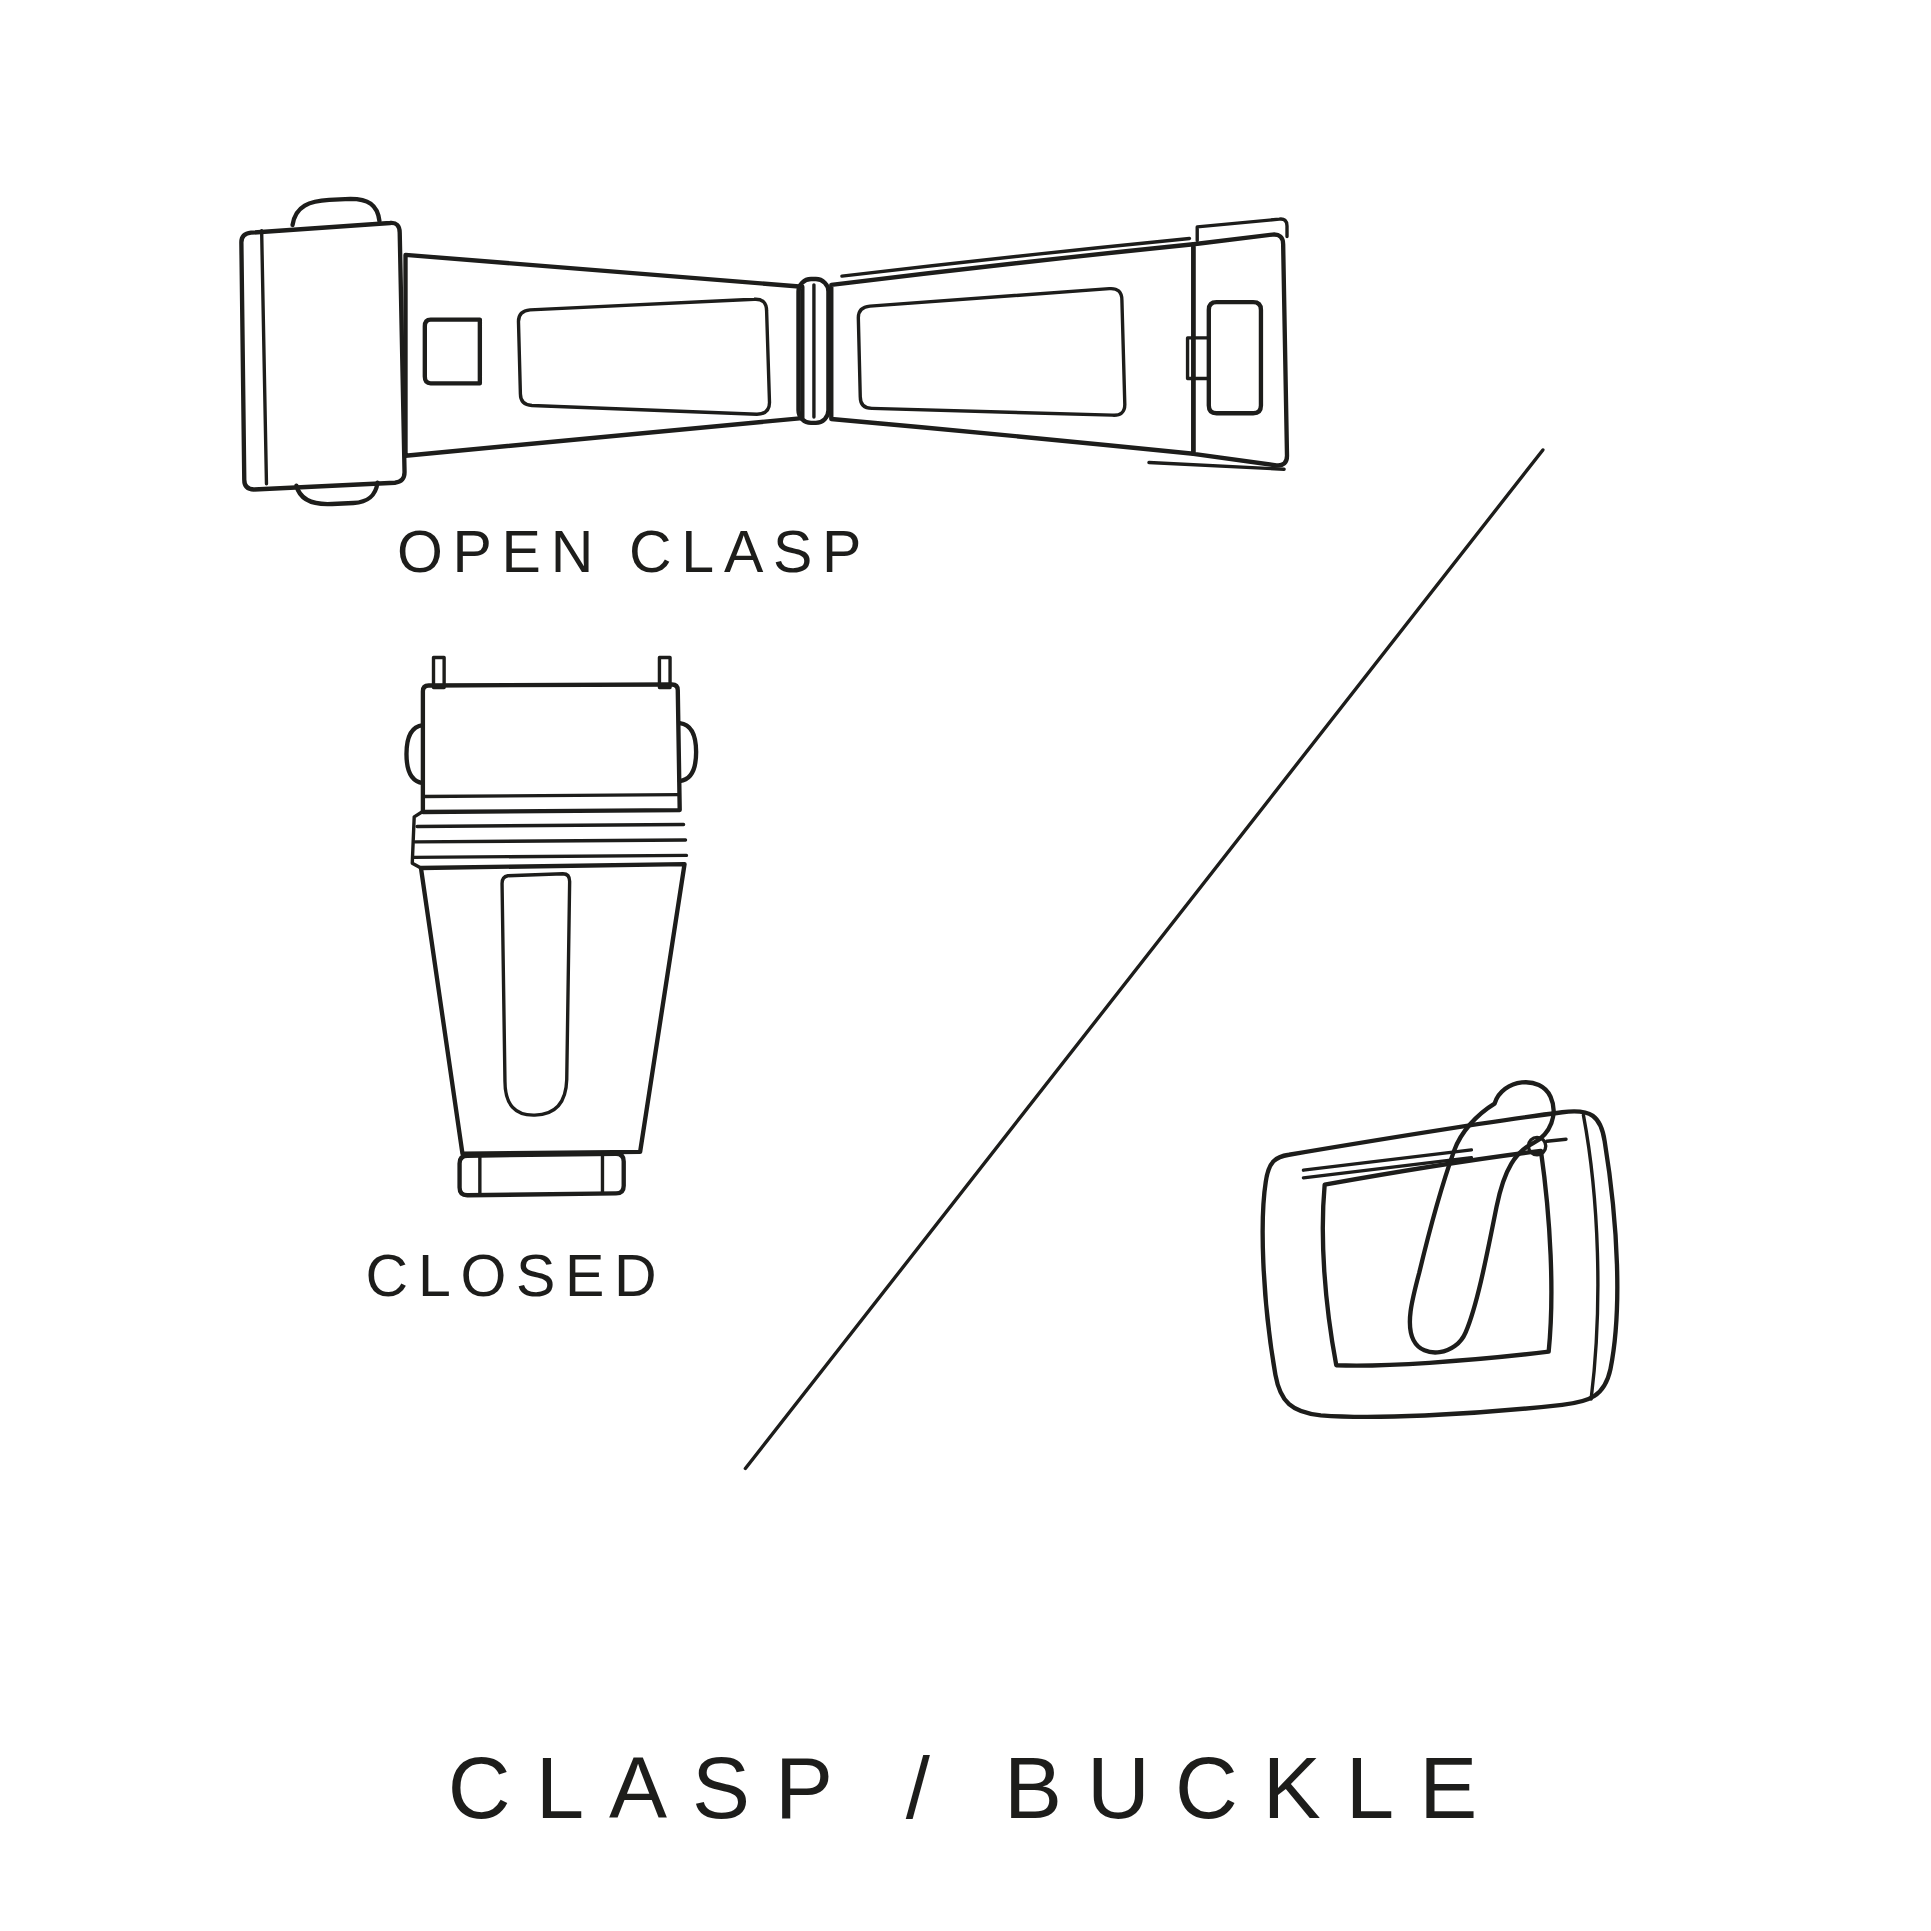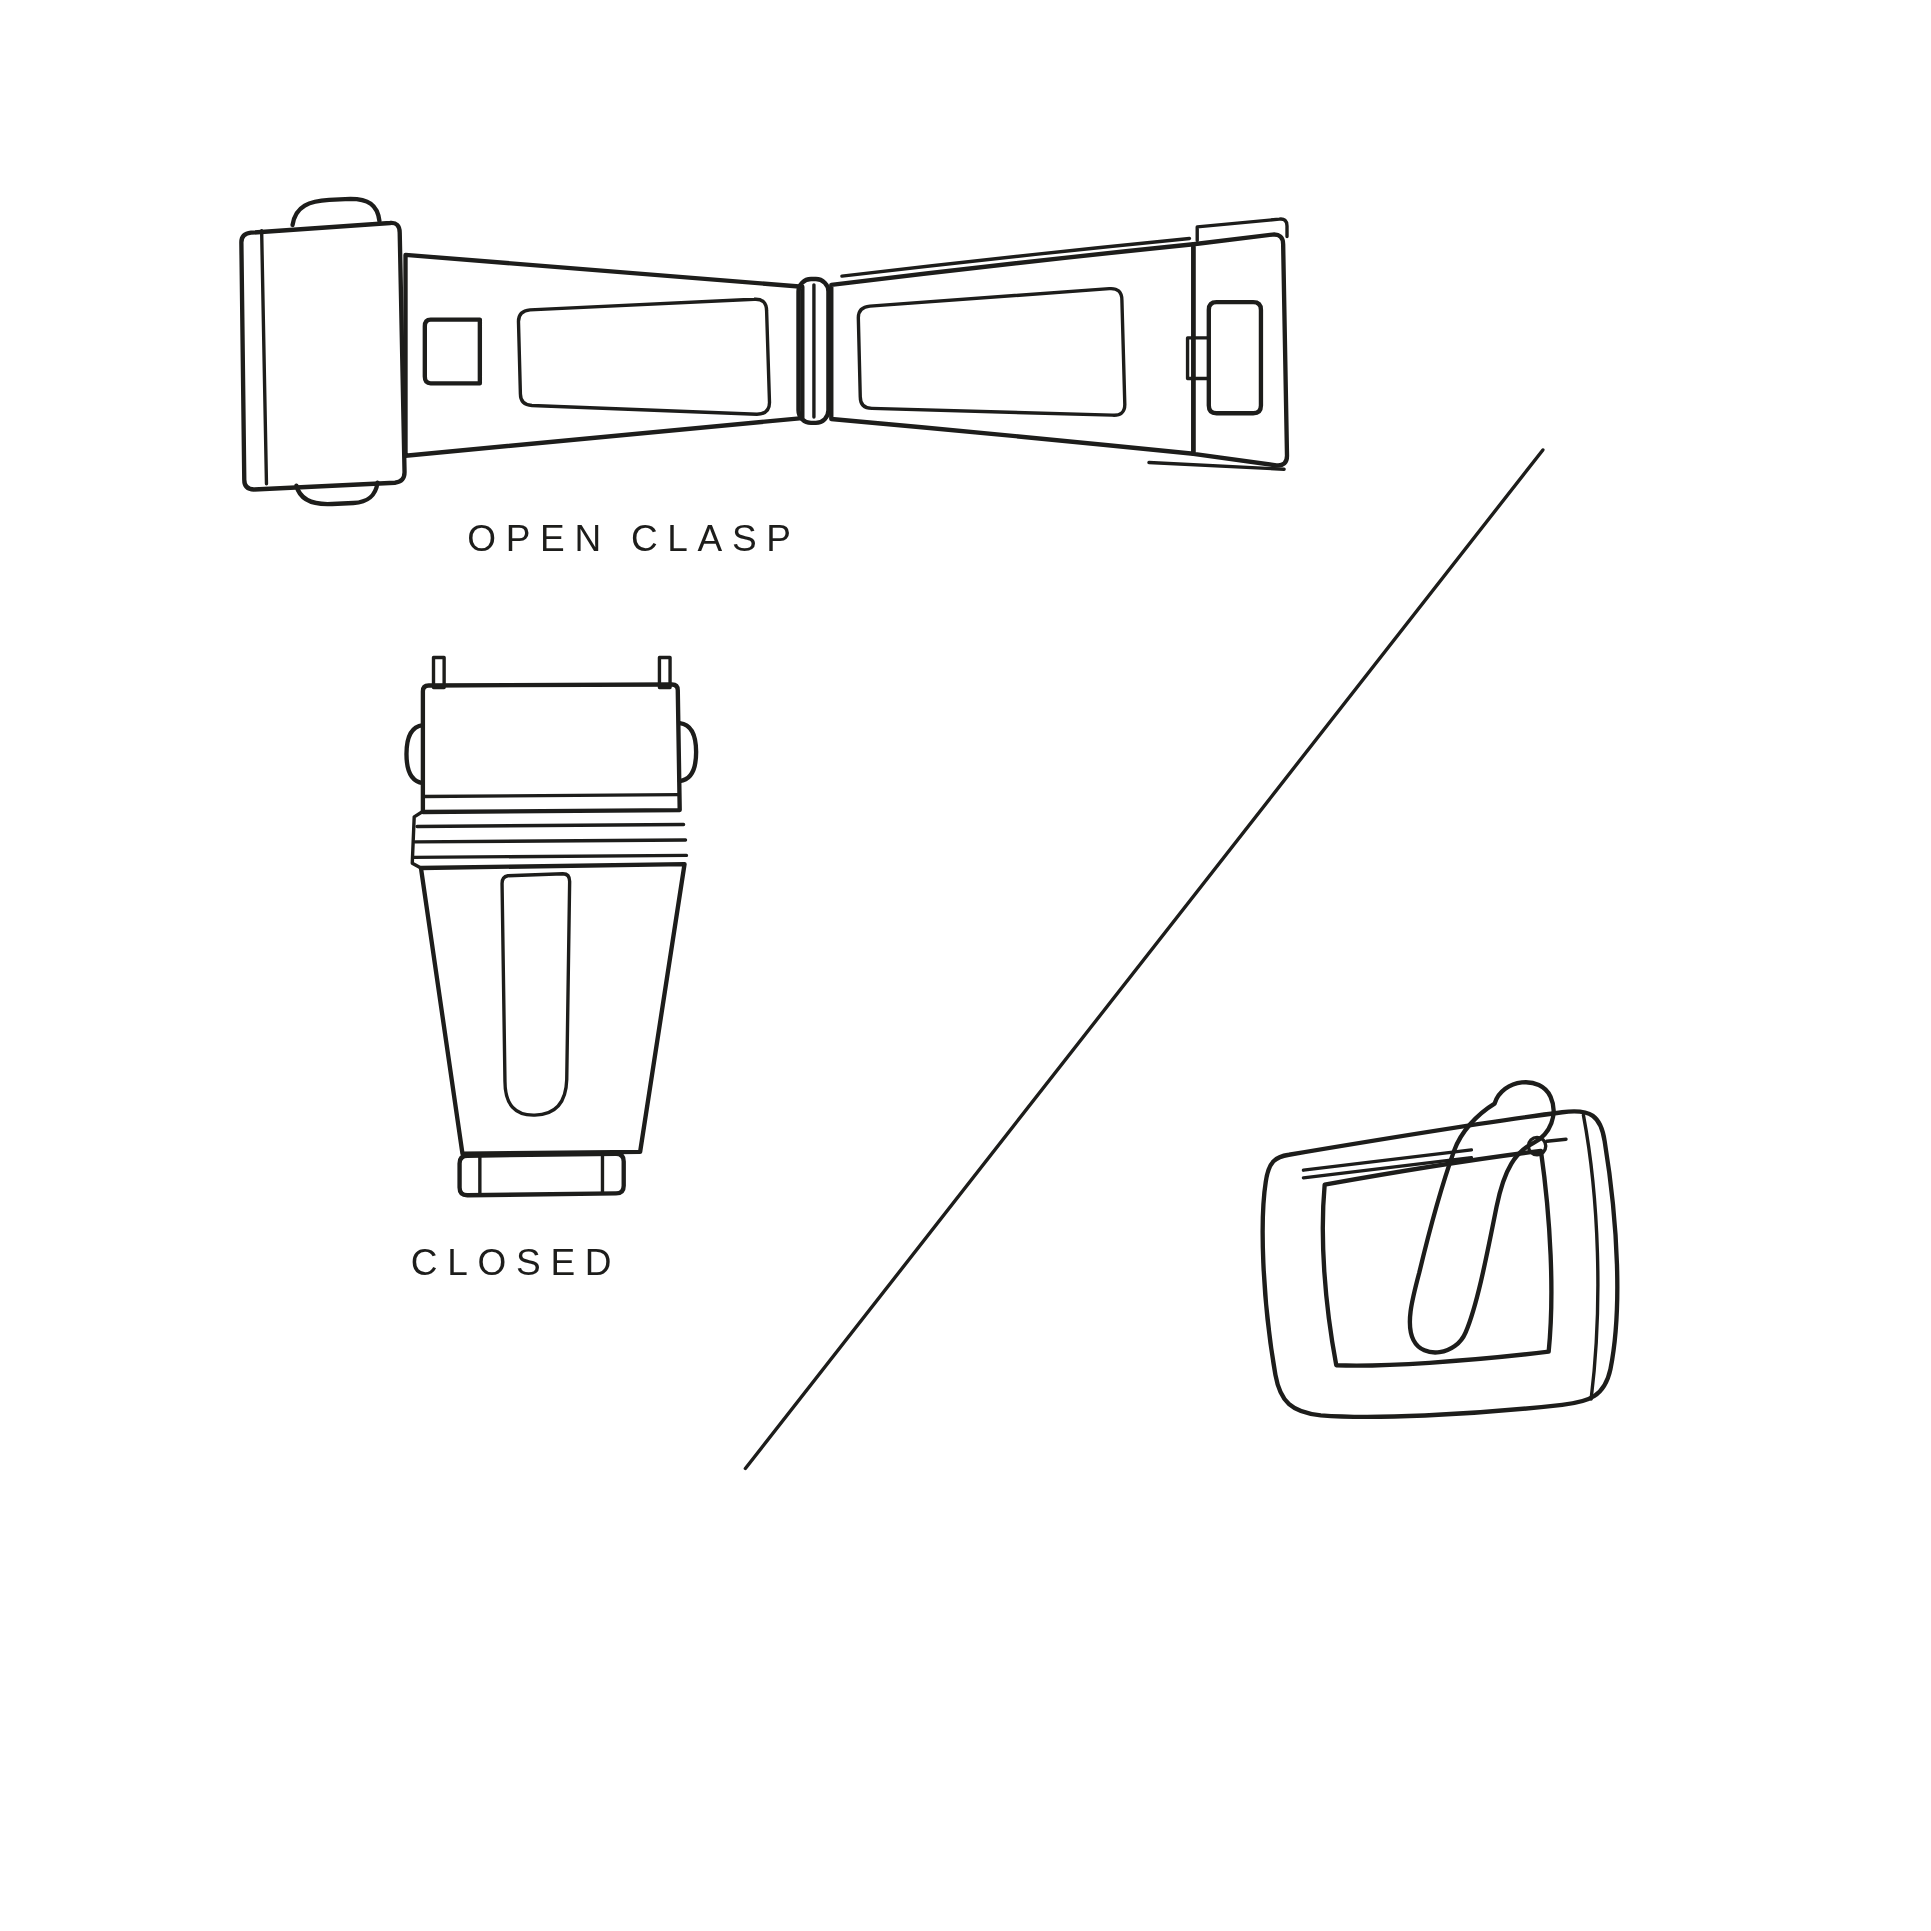--- a/index.html
+++ b/index.html
@@ -18,21 +18,21 @@
     stroke-linecap:round;
     stroke-linejoin:round;
   }
   .w4{stroke-width:4.5px;}
   .w3{stroke-width:3.5px;}
   .fillw{fill:#ffffff;}
   .label{
     position:absolute;
     transform:translateX(-50%);
     color:var(--text);
-    font-size:37px;
+    font-size:59px;
     letter-spacing:9.7px;
     font-weight:500;
     white-space:nowrap;
   }
   .title{
     position:absolute;
     transform:translateX(-50%);
     color:var(--text);
     font-size:87px;
     letter-spacing:25px;
@@ -121,14 +121,15 @@
       <circle class="w3" cx="1592" cy="1187" r="9"></circle>
 
       <path class="w4 fillw" d="M1548 1143 C1556 1117 1596 1113 1606 1136 C1614 1154 1606 1175 1588 1184 C1570 1193 1558 1210 1550 1250 C1540 1300 1530 1352 1518 1380 C1508 1404 1474 1408 1464 1388 C1456 1372 1462 1348 1470 1318 C1482 1268 1496 1220 1506 1192 C1513 1172 1530 1154 1548 1143 Z"></path>
     </g>
   </svg>
 
   <div class="label" style="left:634px;top:518px;">OPEN CLASP</div>
 
   <div class="label" style="left:516px;top:1242px;">CLOSED</div>
 
+  <div class="title" style="left:975px;top:1738px;">CLASP / BUCKLE</div>
 </div>
 
 
 </body></html>

